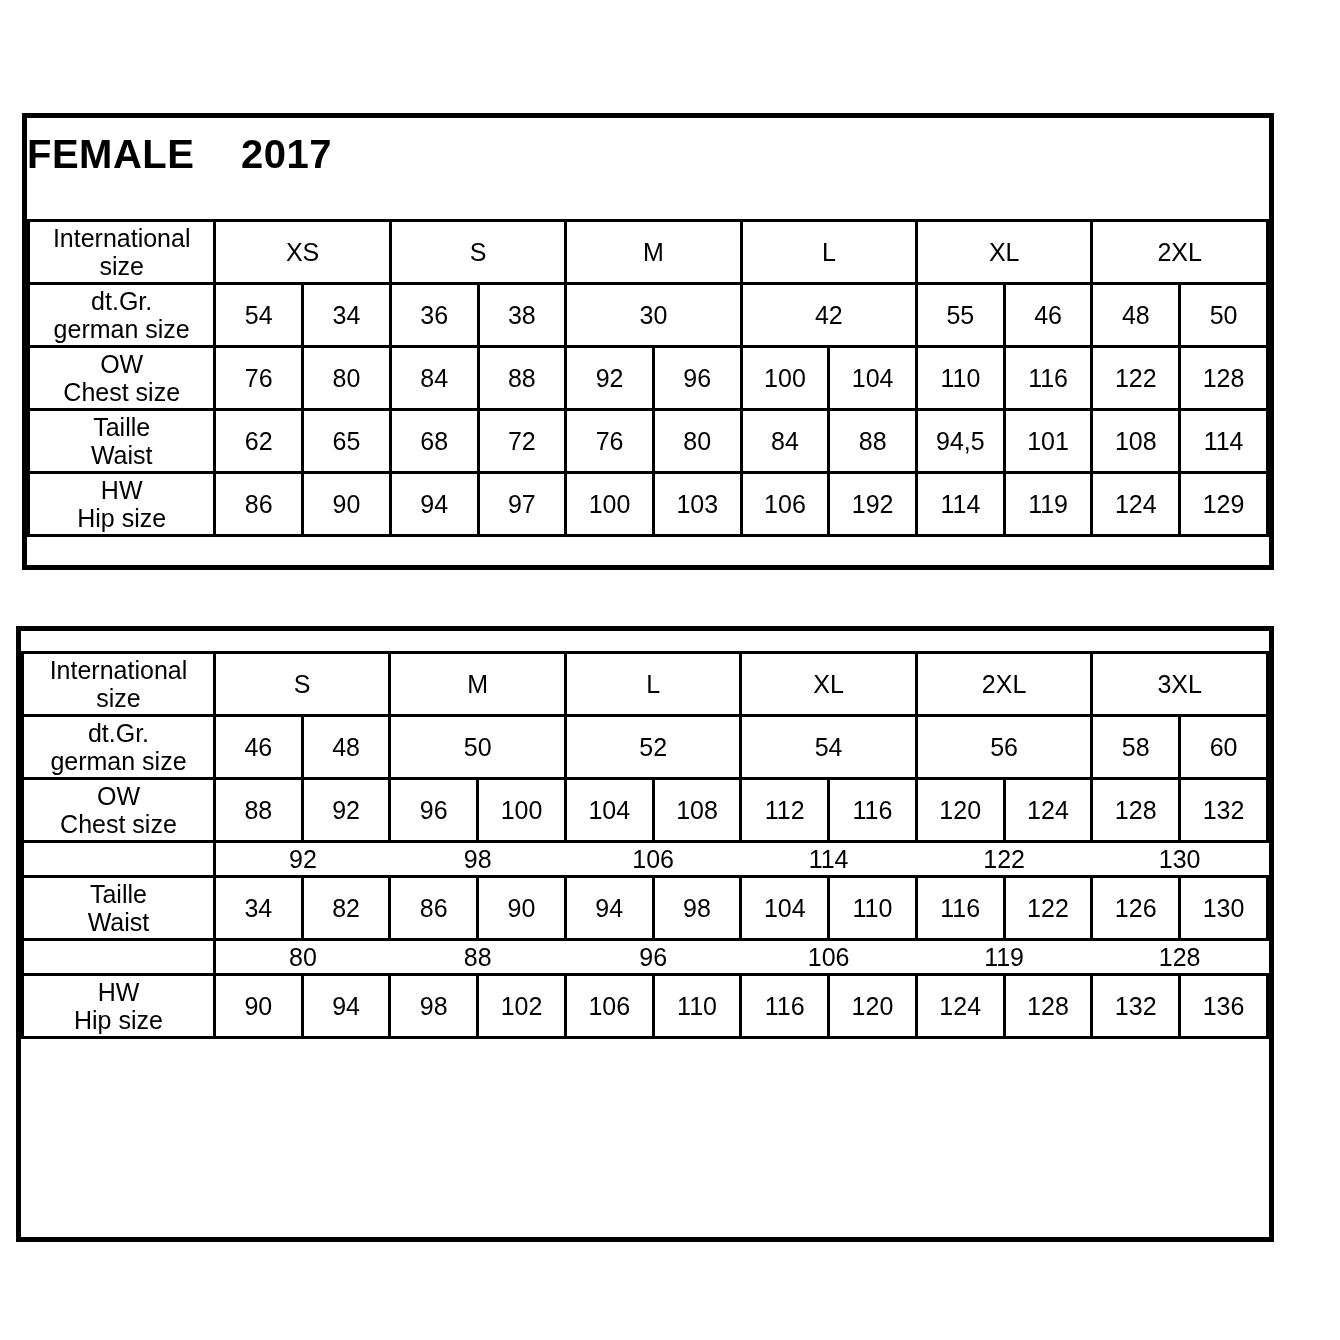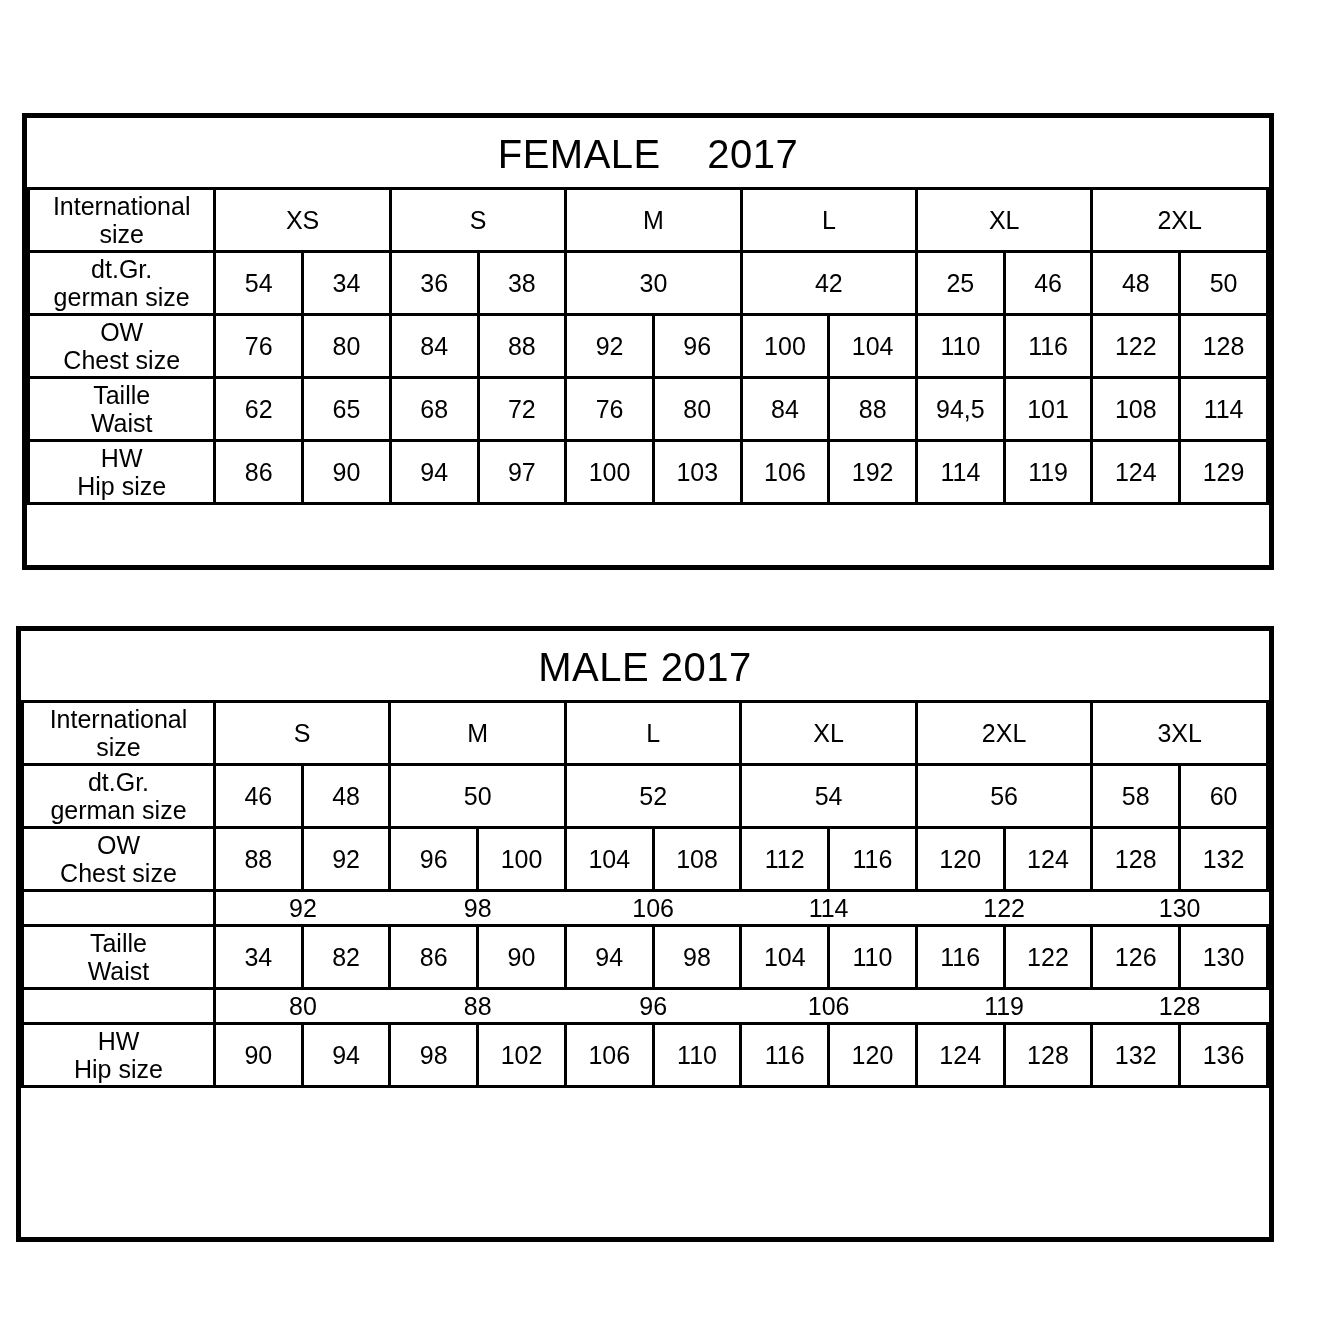--- a/index.html
+++ b/index.html
@@ -31,33 +31,33 @@
   }
 
   #male-chart {
     left: 16px;
     top: 626px;
     width: 1258px;
     height: 616px;
   }
 
   .chart-title {
-    text-align: center;
     font-size: 40px;
-    font-weight: normal;
+    font-weight: bold;
     letter-spacing: 0.5px;
     padding-top: 14px;
-    padding-bottom: 10px;
+    padding-bottom: 22px;
     white-space: pre;
   }
 
   table.size-table {
     border-collapse: collapse;
     width: 100%;
     table-layout: fixed;
+    margin-top: 20px;
   }
 
   table.size-table td {
     border: 3px solid #000;
     text-align: center;
     vertical-align: middle;
     font-size: 25px;
     font-weight: normal;
     padding: 2px 0;
     line-height: 1.12;
@@ -115,21 +115,21 @@
         </tr>
         <tr>
           <td class="rowlabel">dt.Gr.
 german size</td>
           <td colspan="1">54</td>
           <td colspan="1">34</td>
           <td colspan="1">36</td>
           <td colspan="1">38</td>
           <td colspan="2">30</td>
           <td colspan="2">42</td>
-          <td colspan="1">25</td>
+          <td colspan="1">55</td>
           <td colspan="1">46</td>
           <td colspan="1">48</td>
           <td colspan="1">50</td>
         </tr>
         <tr>
           <td class="rowlabel">OW
 Chest size</td>
           <td colspan="1">76</td>
           <td colspan="1">80</td>
           <td colspan="1">84</td>
@@ -173,21 +173,20 @@
           <td colspan="1">114</td>
           <td colspan="1">119</td>
           <td colspan="1">124</td>
           <td colspan="1">129</td>
         </tr>
       </tbody>
   </table>
 </div>
 
 <div class="chart" id="male-chart">
-  <div class="chart-title">MALE 2017</div>
   <table class="size-table">
     <colgroup>
       <col style="width:175px">
       <col style="width:80px">
         <col style="width:80px">
       <col style="width:80px">
         <col style="width:80px">
       <col style="width:80px">
         <col style="width:80px">
       <col style="width:80px">

